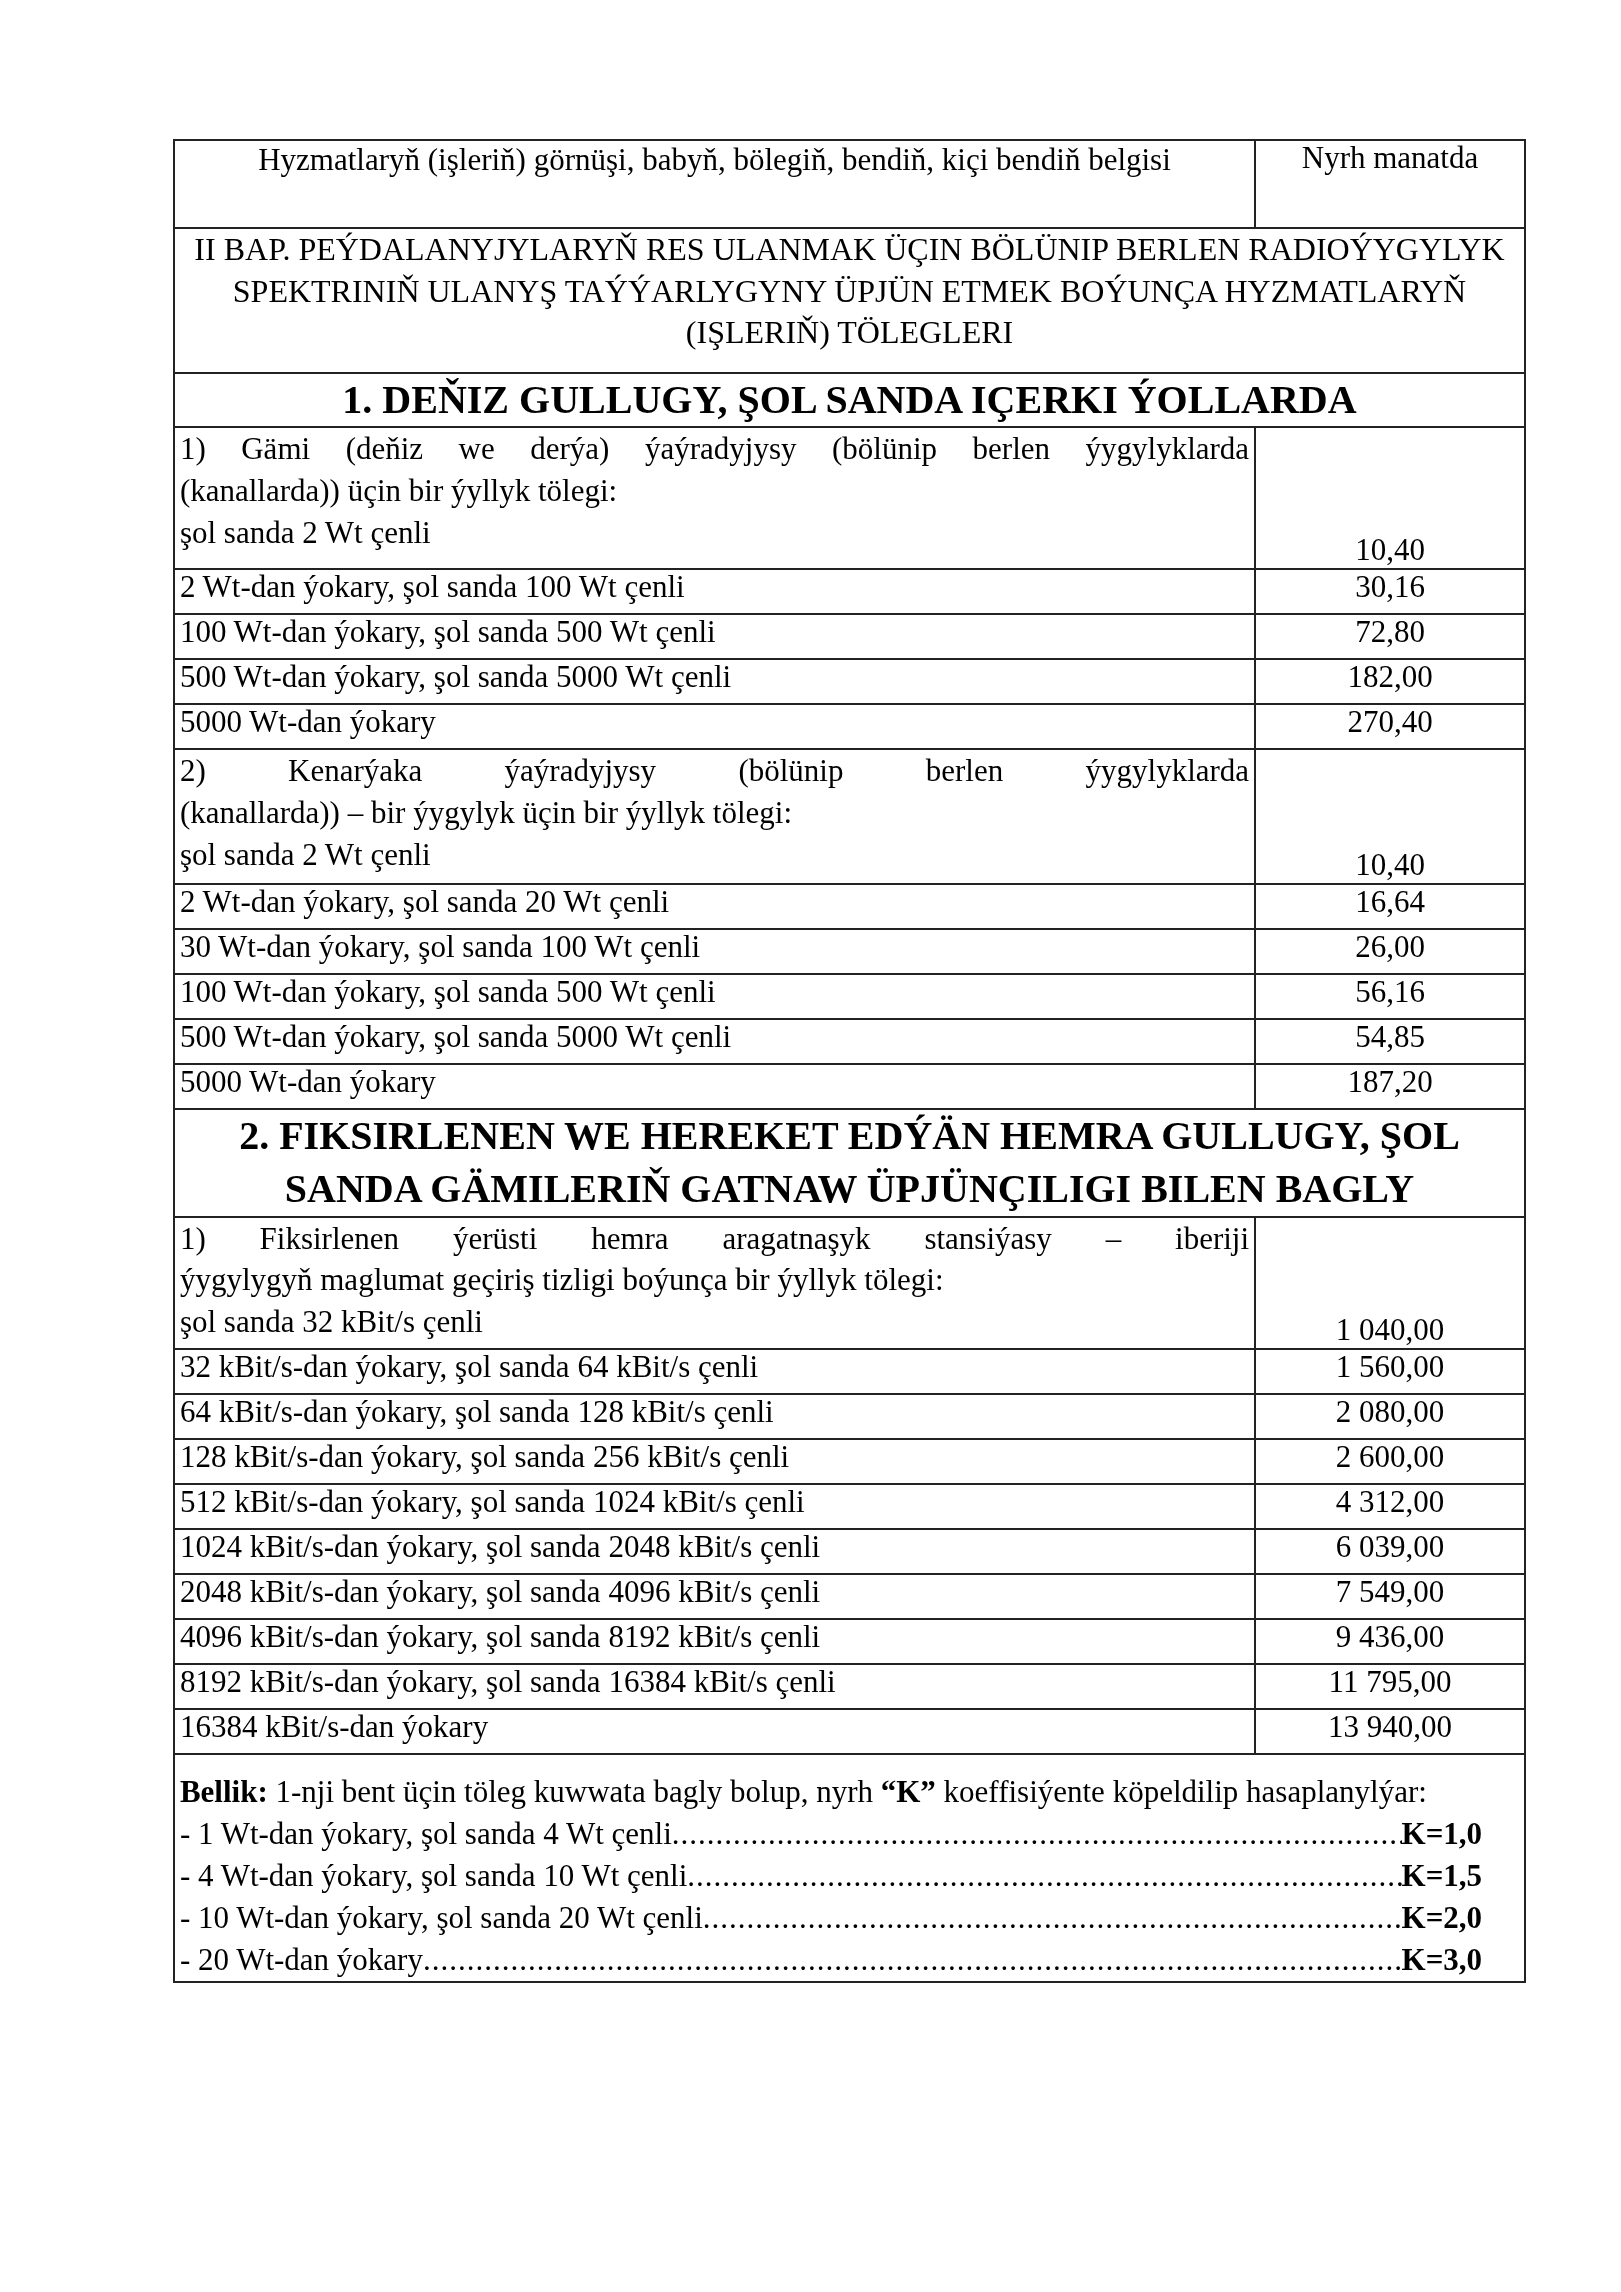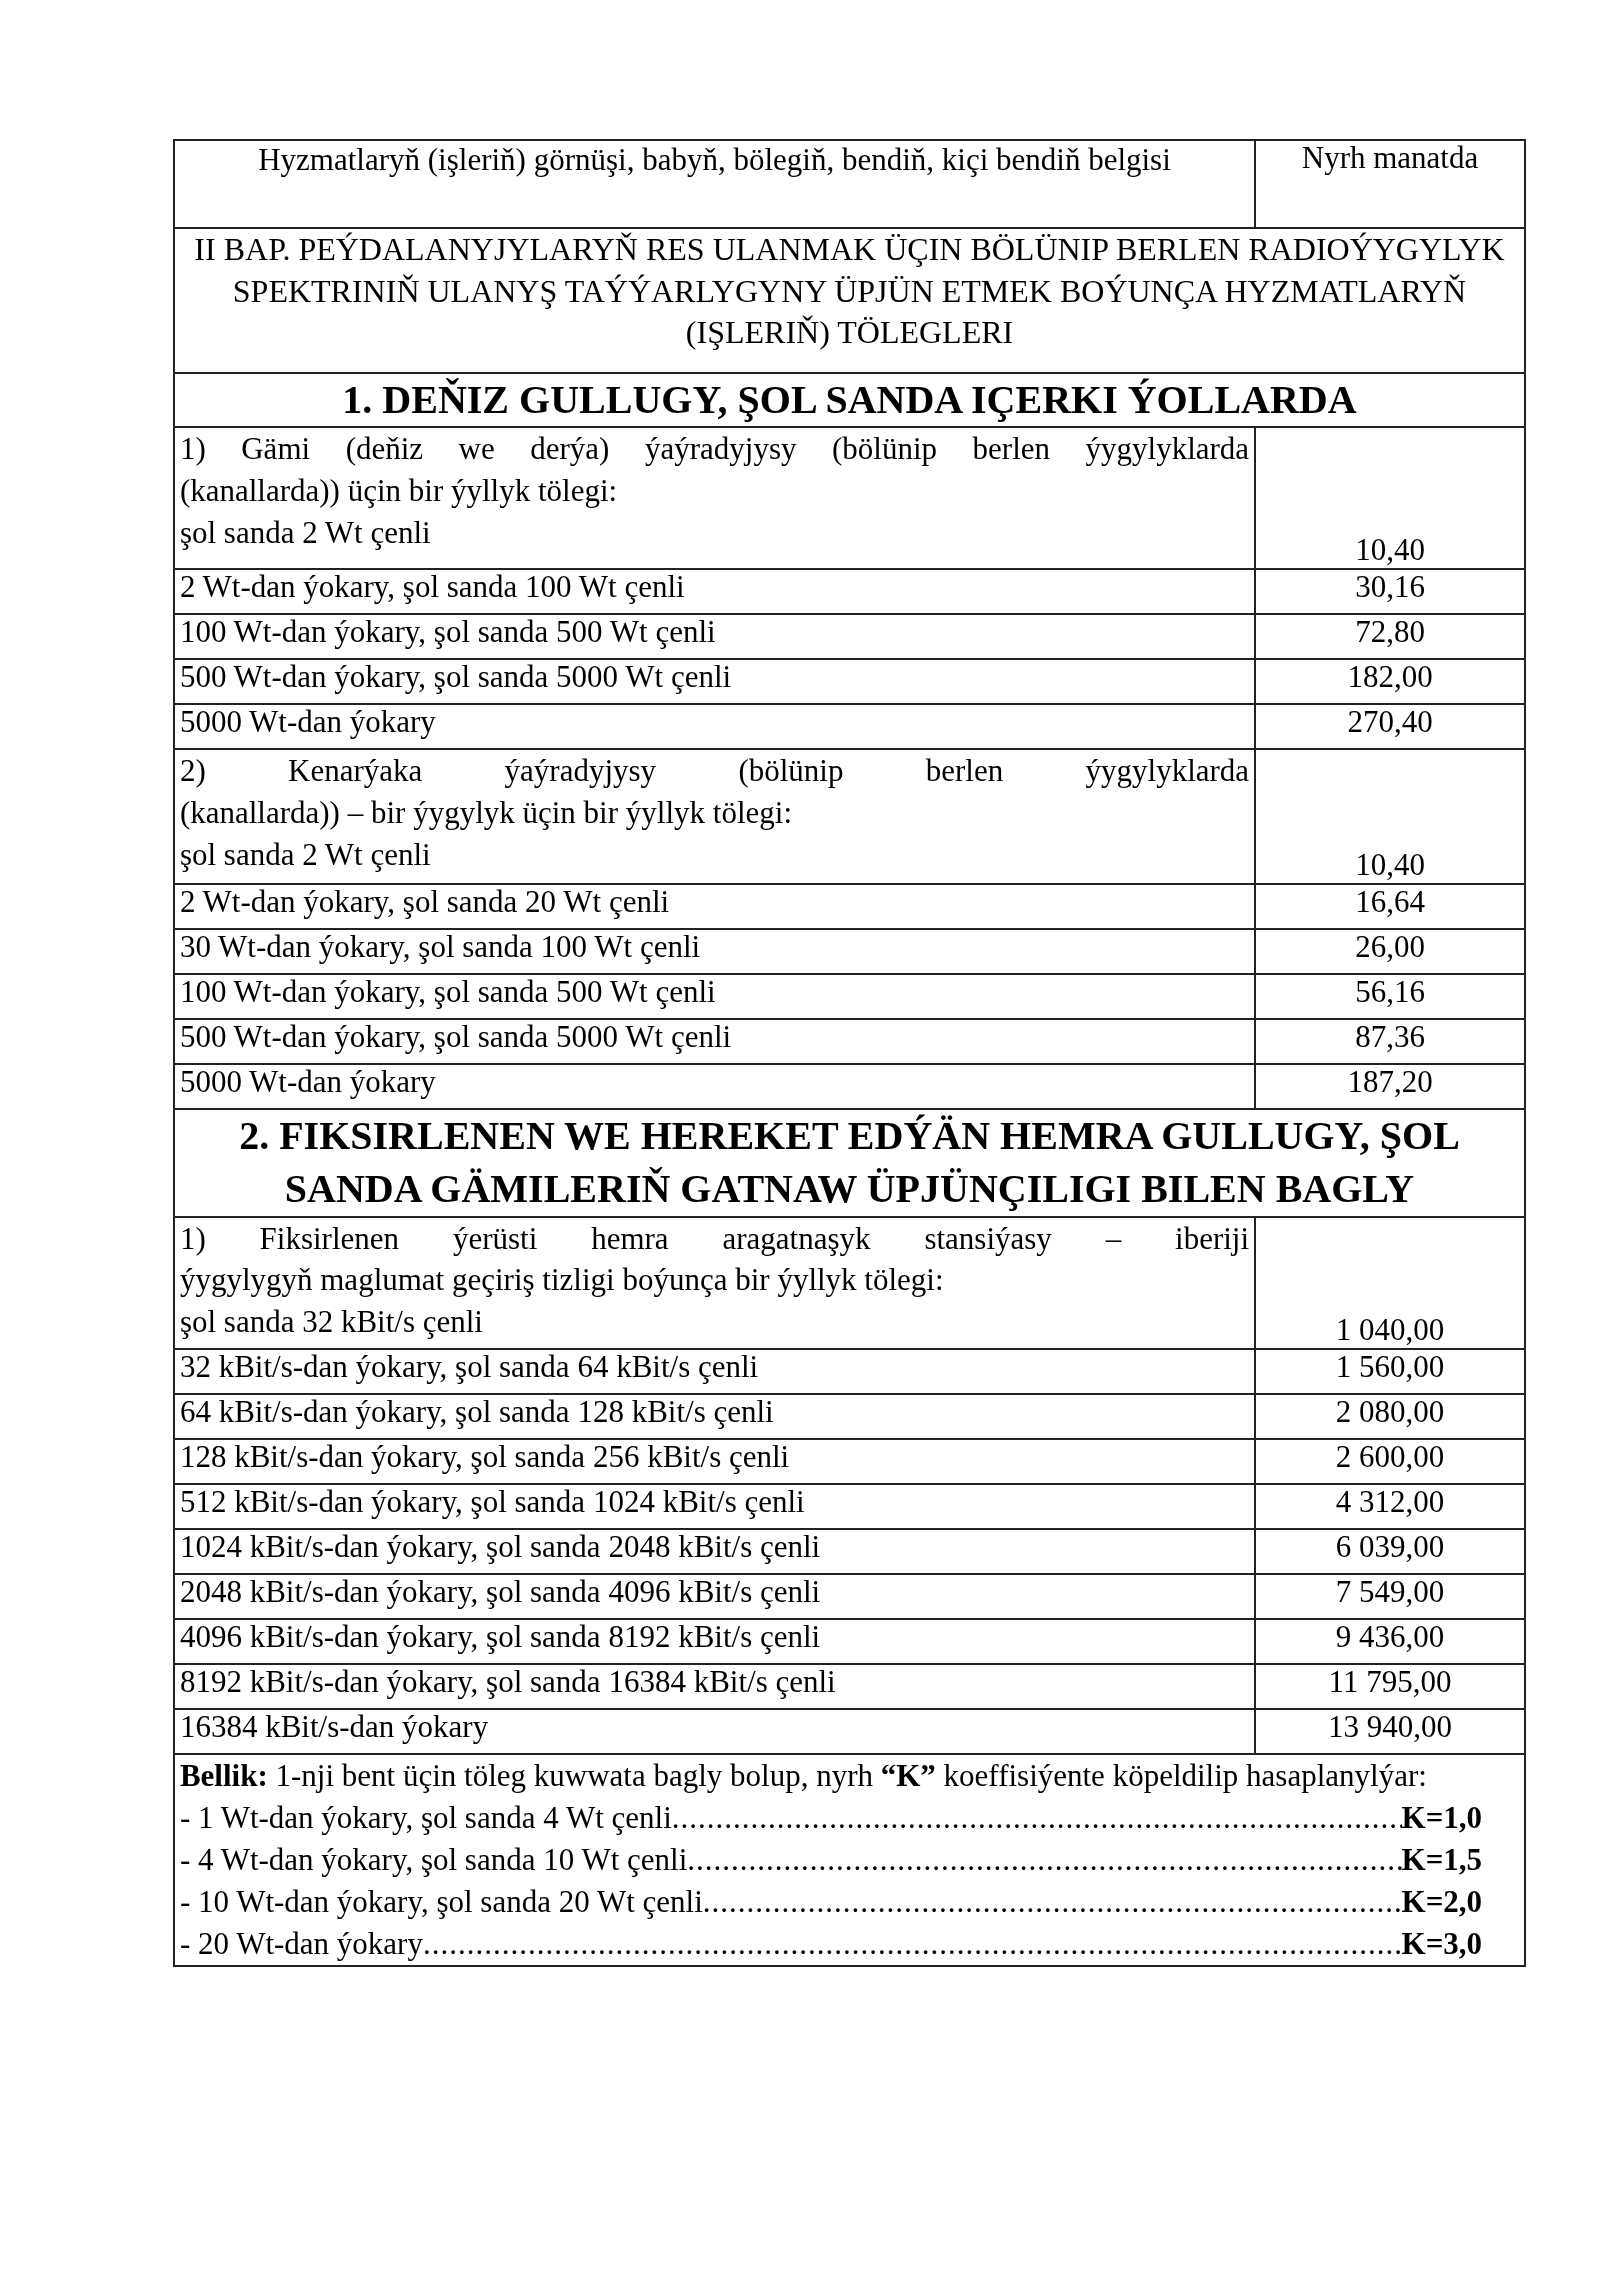--- a/index.html
+++ b/index.html
@@ -21,21 +21,21 @@
   .lead td.desc { text-align: justify; line-height: 1.35; }
   .lead td.desc .intro { text-align-last: justify; display: block; }
   .lead td.desc .intro2 { display: block; }
   .lead td.val { vertical-align: bottom; text-align: center; padding-bottom: 0; }
   .row td { height: 43px; vertical-align: middle; }
   .row td.val { text-align: center; }
   .lead.l1 td { height: 140px; }
   .lead.l2 td { height: 133px; }
   .lead.l3 td { height: 130px; }
   .note td { line-height: 1.36; padding: 2px 5.9px 0; }
-  .note .lead-text { display: block; }
+  .note .lead-text { display: block; margin-top: 16px; }
   .note .k-line { display: flex; align-items: baseline; white-space: nowrap; overflow: hidden; }
   .note .k-label { flex: 0 0 auto; }
   .note .k-dots { flex: 1 1 auto; overflow: hidden; letter-spacing: 1px; }
   .note .k-dots::after { content: "........................................................................................................................................................................"; }
   .note .k-val { flex: 0 0 auto; font-weight: bold; margin-right: 37px; }
   b { font-weight: bold; }
 </style>
 </head>
 <body>
 
@@ -96,21 +96,21 @@
     <tr class="row">
       <td>30 Wt-dan ýokary, şol sanda 100 Wt çenli</td>
       <td class="val">26,00</td>
     </tr>
     <tr class="row">
       <td>100 Wt-dan ýokary, şol sanda 500 Wt çenli</td>
       <td class="val">56,16</td>
     </tr>
     <tr class="row">
       <td>500 Wt-dan ýokary, şol sanda 5000 Wt çenli</td>
-      <td class="val">87,36</td>
+      <td class="val">54,85</td>
     </tr>
     <tr class="row">
       <td>5000 Wt-dan ýokary</td>
       <td class="val">187,20</td>
     </tr>
 
     <tr class="section s2">
       <td colspan="2">2. FIKSIRLENEN WE HEREKET EDÝÄN HEMRA GULLUGY, ŞOL SANDA GÄMILERIŇ GATNAW ÜPJÜNÇILIGI BILEN BAGLY</td>
     </tr>
     <tr class="lead l3">

